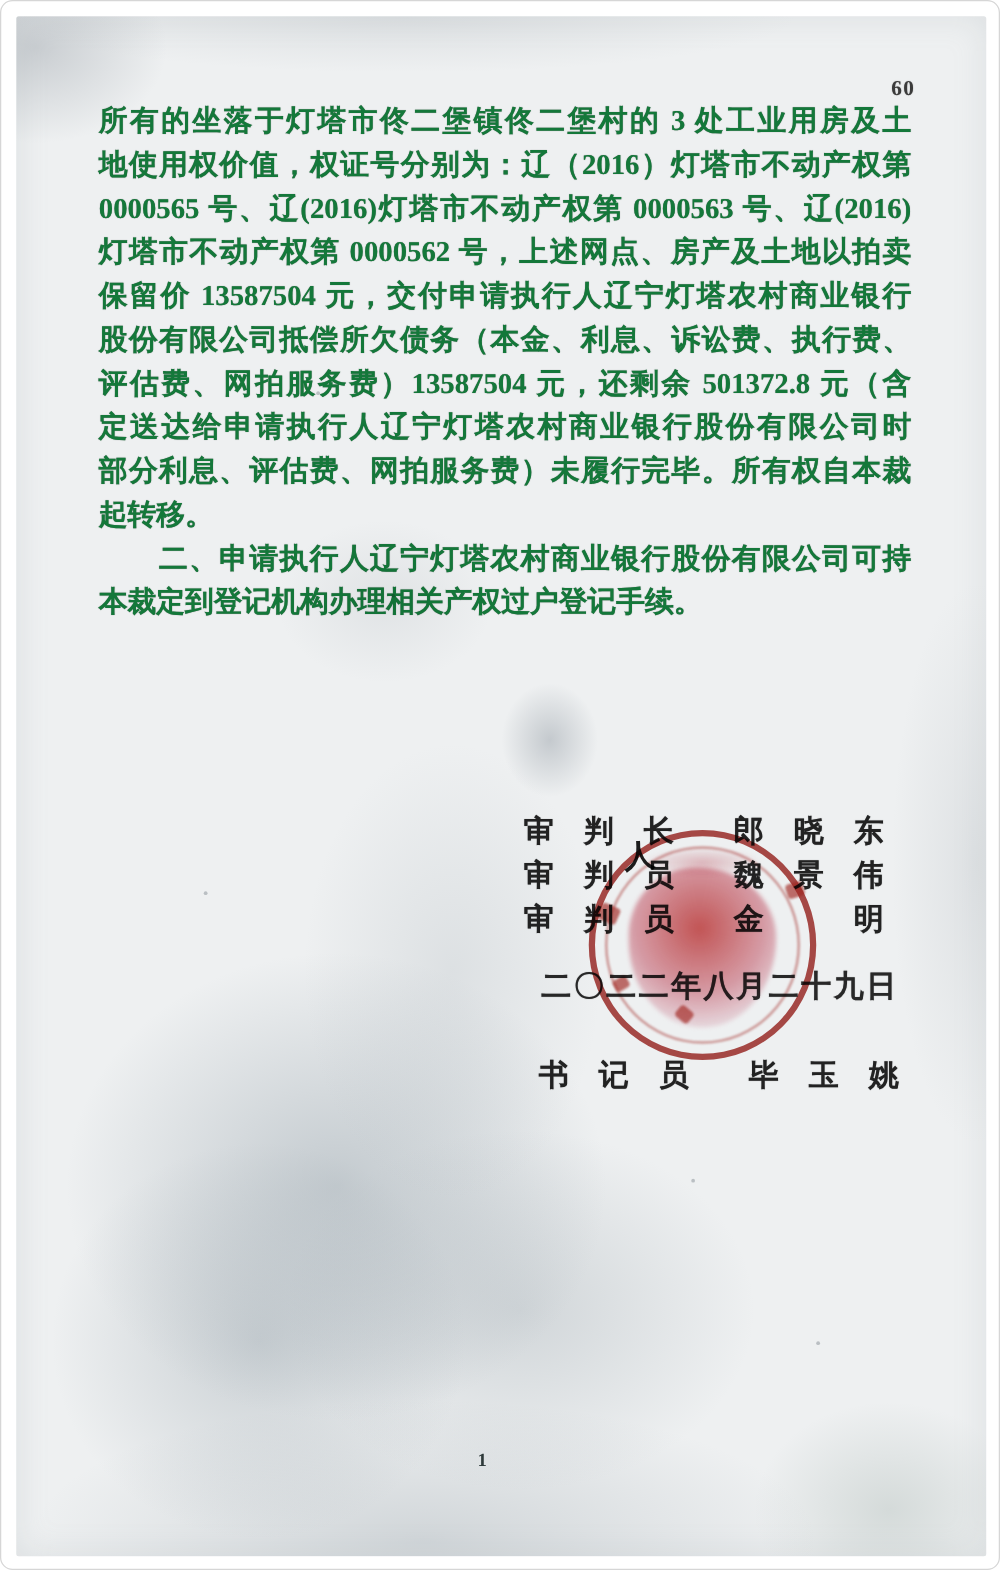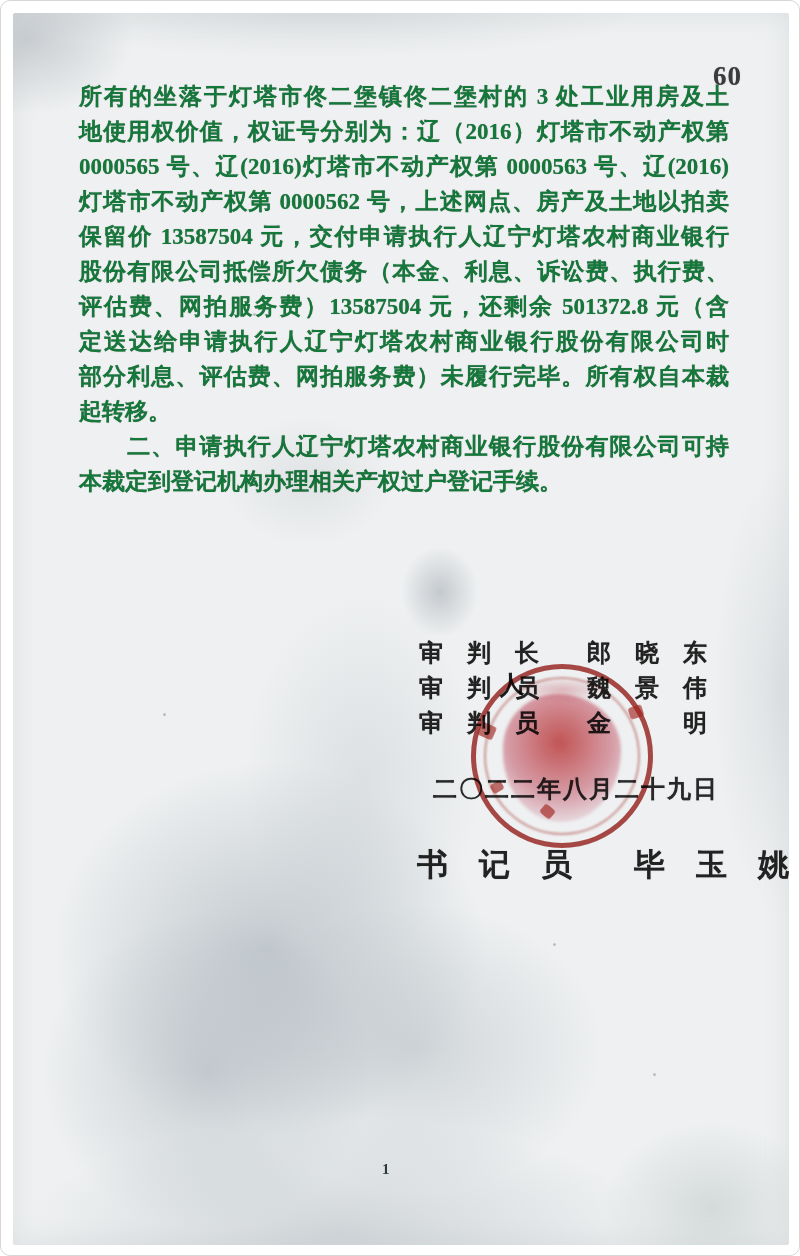--- a/index.html
+++ b/index.html
@@ -31,54 +31,54 @@
       radial-gradient(ellipse 230px 220px at 25% 86%, rgba(148,160,168,0.40), rgba(148,160,168,0) 72%),
       radial-gradient(ellipse 260px 200px at 52% 84%, rgba(152,163,170,0.34), rgba(152,163,170,0) 72%),
       radial-gradient(ellipse 420px 150px at 42% 99%, rgba(140,152,160,0.30), rgba(140,152,160,0) 75%),
       radial-gradient(ellipse 150px 120px at 90% 97%, rgba(146,162,156,0.28), rgba(146,162,156,0) 72%),
       radial-gradient(ellipse 90px 300px  at 99% 55%, rgba(165,172,178,0.22), rgba(165,172,178,0) 75%);
   }
 
   
   .pagenum-top {
     position:absolute; left:700px; top:48px; width:60px;
-    font-size:27px; font-weight:700; color:#3b3b3b; letter-spacing:1px;
+    font-size:17px; font-weight:700; color:#3b3b3b; letter-spacing:1px;
     text-shadow:0 0 1px rgba(0,0,0,0.35);
   }
   .pagenum-bottom {
     position:absolute; left:369px; top:1148px;
     font-size:15px; font-weight:700; color:#2e3a3a;
   }
 
   
   .body-text {
     position:absolute; left:66px; top:66px; width:650px;
     font-size:23px; line-height:35px; font-weight:700; color:#15803d;
     text-shadow:0 0 0.7px rgba(20,20,20,0.55);
     mix-blend-mode:multiply;
   }
   .body-text .jl { text-align:justify; text-align-last:justify; }
   .body-text .sl { text-align:center;    text-align-last:left; }
 
   
   .signoff {
-    position:absolute; left:406px; top:623px; width:310px;
+    position:absolute; left:406px; top:636px; width:310px;
     font-size:24px; line-height:35px; font-weight:700; color:#242424;
     text-shadow:0 0 0.7px rgba(20,20,20,0.5);
     mix-blend-mode:multiply; white-space:nowrap;
   }
   .date-line {
     position:absolute; left:420px; top:760px;
     font-size:24px; font-weight:700; letter-spacing:2px; color:#2a2a2a;
     text-shadow:0 0 0.7px rgba(20,20,20,0.5);
     mix-blend-mode:multiply; white-space:nowrap;
   }
   .clerk-line {
-    position:absolute; left:404px; top:831px;
-    font-size:31px; font-weight:700; color:#242424;
+    position:absolute; left:418px; top:831px;
+    font-size:24px; font-weight:700; color:#242424;
     text-shadow:0 0 0.7px rgba(20,20,20,0.5);
     mix-blend-mode:multiply; white-space:nowrap;
   }
   .artifact-mark {
     position:absolute; left:486px; top:655px;
     font-size:25px; font-weight:700; color:#1d1d1d; transform:rotate(-4deg);
     mix-blend-mode:multiply;
   }
 
   

